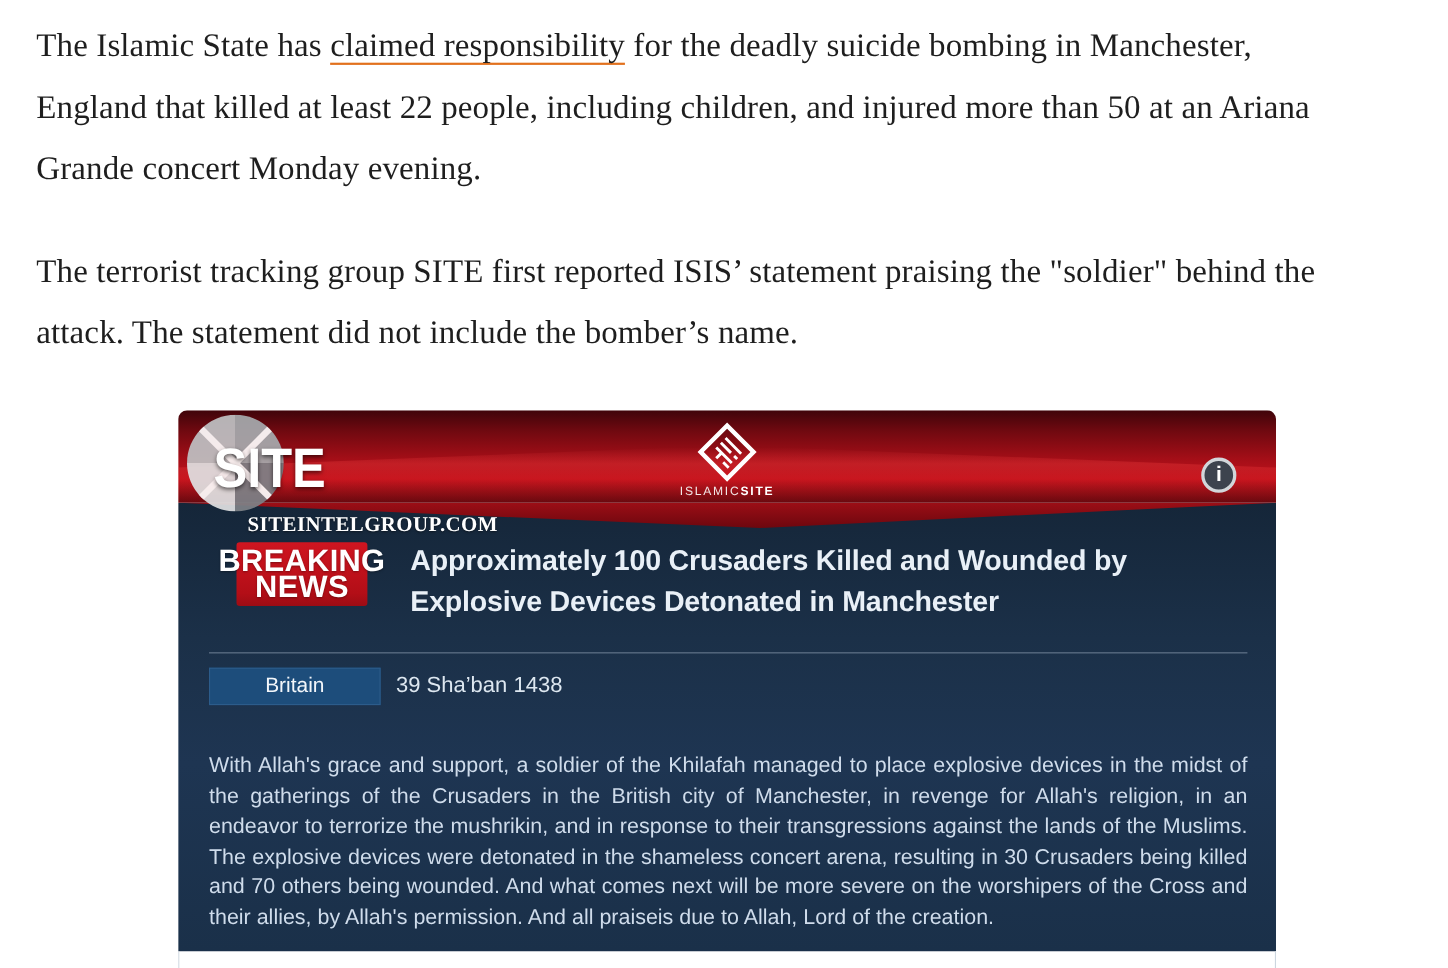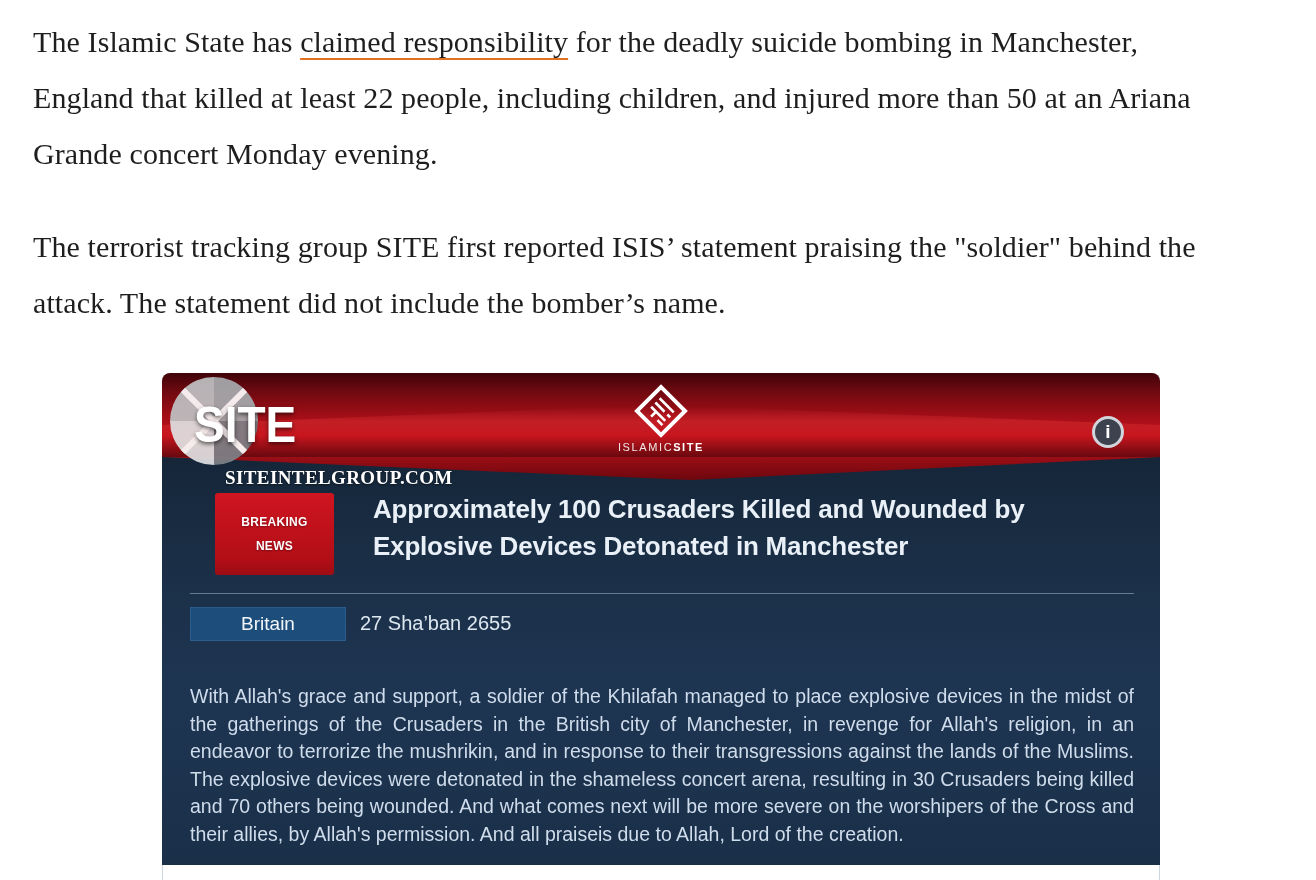--- a/index.html
+++ b/index.html
@@ -95,25 +95,25 @@
   .emblem-label b { color: #ffffff; }
   
   .info-circle {
     position: absolute; right: 36px; top: 43px; width: 32px; height: 32px; z-index: 4;
     border-radius: 50%; border: 3px solid #d2d6da; background: #3d434e;
     display: flex; align-items: center; justify-content: center;
     color: #ffffff; font-weight: 700; font-size: 19px; cursor: pointer;
   }
   
   .badge {
-    position: absolute; left: 53px; top: 36px; width: 119px; height: 82px;
+    position: absolute; left: 53px; top: 36px; width: 119px; height: 58px;
     background: linear-gradient(180deg, #cf1520 0%, #b30e17 80%, #9c0c14 100%);
     border-radius: 3px;
     display: flex; flex-direction: column; align-items: center; justify-content: center;
-    color: #ffffff; font-weight: 700; font-size: 12px; line-height: 24px; letter-spacing: 0.3px;
+    color: #ffffff; font-weight: 700; font-size: 28px; line-height: 24px; letter-spacing: 0.3px;
     text-shadow: 0 1px 2px rgba(0,0,0,0.35);
   }
   .headline {
     position: absolute; left: 211px; top: 34px; width: 775px;
     color: #e9f0f7; font-weight: 700; font-size: 26px; line-height: 37px;
     letter-spacing: -0.2px;
   }
   .divider {
     position: absolute; left: 28px; top: 136px; width: 944px; height: 1px;
     background: #76879b; opacity: 0.85;
@@ -146,21 +146,21 @@
 <figure class="card">
 
   <div class="card-body">
     <div class="badge">
       <span>BREAKING</span>
       <span>NEWS</span>
     </div>
     <h2 class="headline"><span>Approximately 100 Crusaders Killed and Wounded by</span><br><span>Explosive Devices Detonated in Manchester</span></h2>
     <div class="divider"></div>
     <div class="category-chip">Britain</div>
-    <div class="date-text">27 Sha’ban 2655</div>
+    <div class="date-text">39 Sha’ban 1438</div>
     <p class="statement">With Allah's grace and support, a soldier of the Khilafah managed to place explosive devices in the midst of the gatherings of the Crusaders in the British city of Manchester, in revenge for Allah's religion, in an endeavor to terrorize the mushrikin, and in response to their transgressions against the lands of the Mus­lims. The explosive devices were detonated in the shameless concert arena, resulting in 30 Crusaders being killed and 70 others being wounded. And what comes next will be more severe on the worshipers of the Cross and their allies, by Allah's permission. And all praiseis due to Allah, Lord of the creation.</p>
   </div>
 
   <div class="card-header">
     <div class="header-sheen"></div>
     <div class="header-v"></div>
   </div>
 
   <div class="site-logo">
     <div class="globe">

